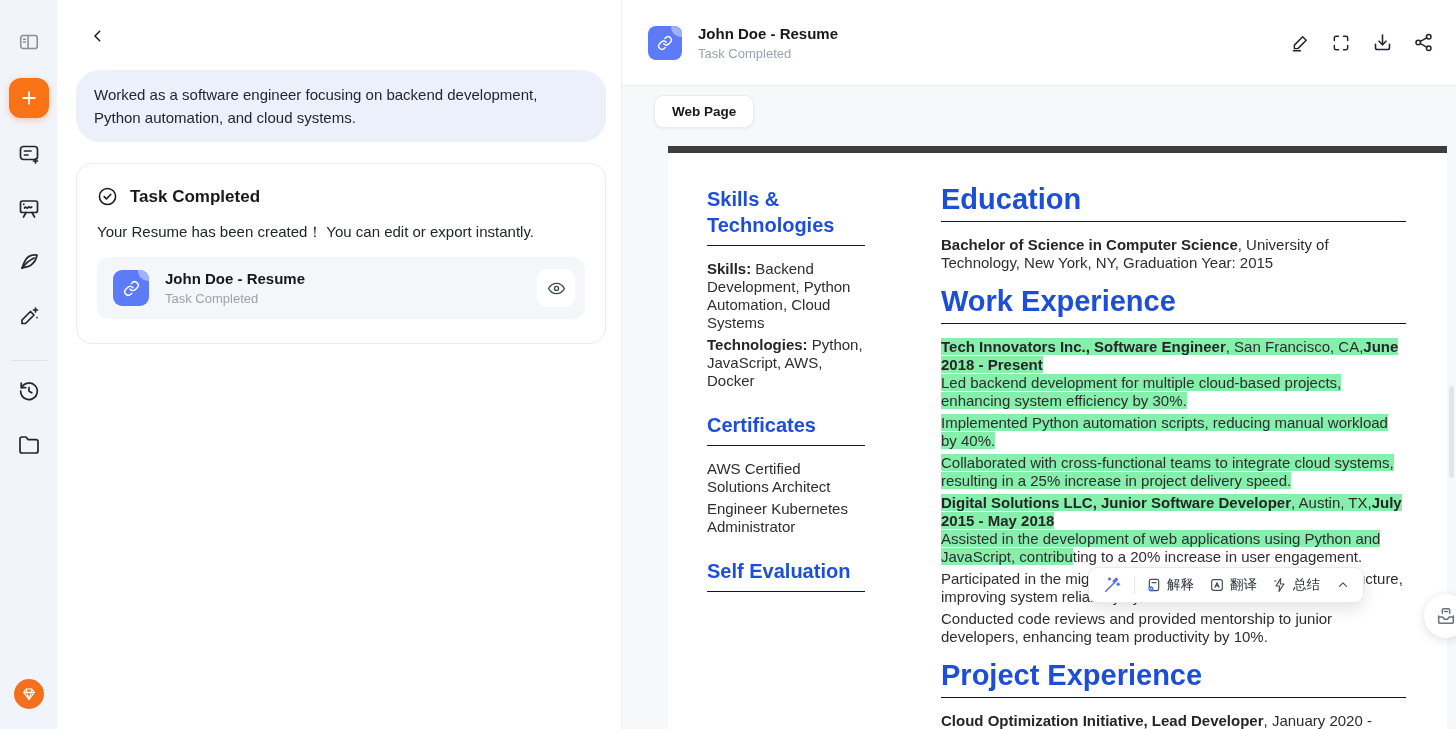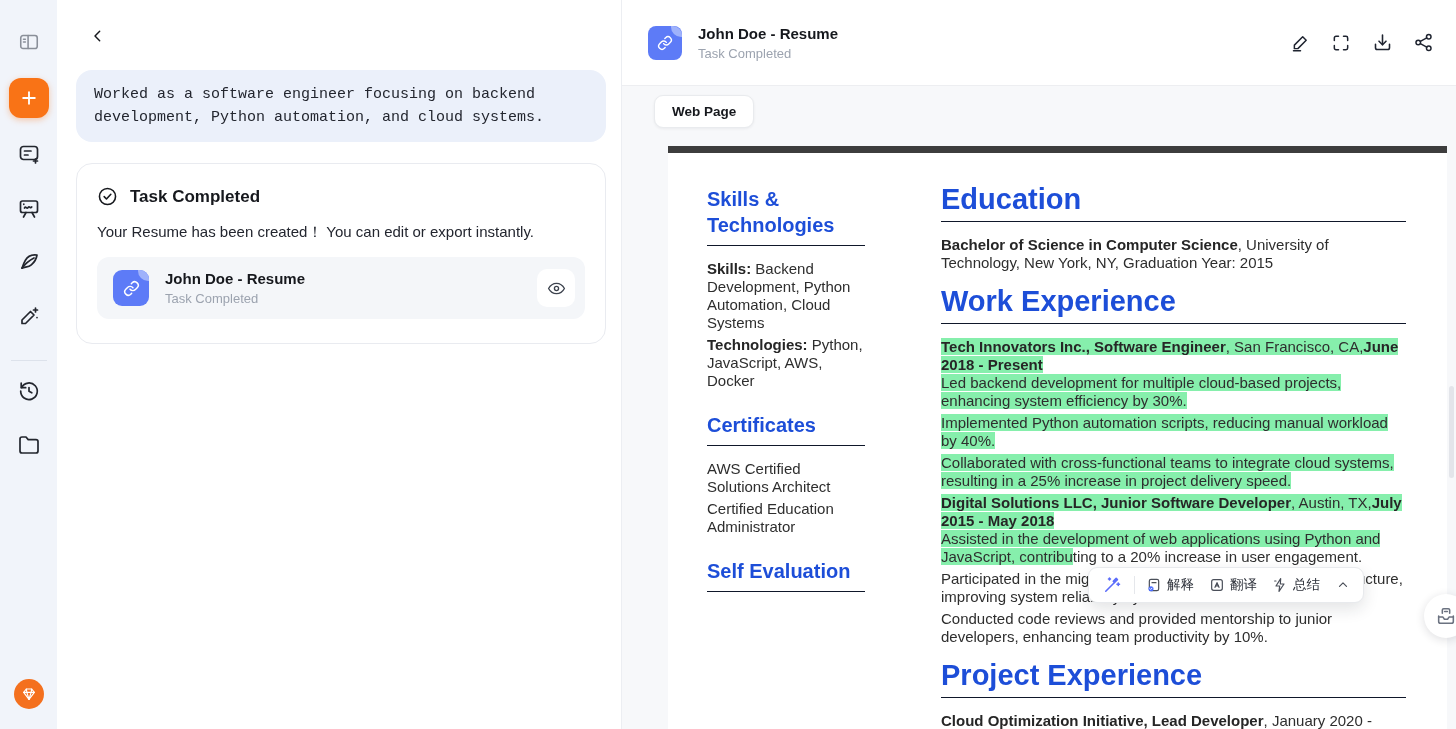--- a/index.html
+++ b/index.html
@@ -19,22 +19,22 @@
   .rail-spacer { flex:1; }
   .gem-btn { width:30px; height:30px; border-radius:50%; background:#F4701E;
              display:flex; align-items:center; justify-content:center; cursor:pointer; }
 
   
   .left-panel { position:absolute; left:57px; top:0; bottom:0; width:565px; background:#fff;
                 border-right:1px solid #ECEEF2; }
   .lp-header { display:flex; align-items:center; gap:15px; padding:27px 20px 0 32px; }
   .back-btn { width:18px; height:18px; display:flex; align-items:center; justify-content:center; cursor:pointer; }
   .lp-title { font-size:17px; font-weight:bold; letter-spacing:.2px; color:#16181D; }
-  .user-msg { margin:25px 15px 0 19px; background:#EBF0FA; border-radius:16px; padding:13px 18px;
-              font-size:15px; line-height:23px; color:#23262F;font-family:Liberation Mono, monospace; }
+  .user-msg { margin:25px 15px 0 19px; background:#EBF0FA; border-radius:24px; padding:13px 18px;
+              font-size:15px; line-height:23px; color:#23262F; }
   .task-card { margin:21px 15px 0 19px; border:1px solid #E9EBF0; border-radius:16px; padding:22px 20px 24px; background:#fff; }
   .tc-head { display:flex; align-items:center; gap:12px; }
   .tc-title { font-size:17px; font-weight:bold; color:#16181D; }
   .tc-body { margin-top:13px; font-size:15px; line-height:23px; color:#23262F; }
   .file-row { margin-top:14px; background:#F4F6F9; border-radius:12px; padding:12px 10px 12px 16px;
               display:flex; align-items:center; cursor:pointer; }
   .file-texts { margin-left:16px; }
   .file-name { font-size:15px; font-weight:bold; color:#16181D; }
   .file-status { font-size:13px; color:#9CA3AF; margin-top:4px; }
   .eye-btn { margin-left:auto; width:38px; height:38px; background:#fff; border-radius:10px;
@@ -264,21 +264,21 @@
     <div class="tab-pill">Web Page</div>
 
     <div class="page">
       <div class="page-topbar"></div>
       <div class="col col-left">
           <div class="r-heading">Skills &amp; Technologies</div>
           <p class="r-para"><span class="b">Skills:</span><span> Backend Development, Python Automation, Cloud Systems</span></p>
           <p class="r-para"><span class="b">Technologies:</span><span> Python, JavaScript, AWS, Docker</span></p>
           <div class="r-heading">Certificates</div>
           <p class="r-para"><span>AWS Certified Solutions Architect</span></p>
-          <p class="r-para"><span>Certified Education Administrator</span></p>
+          <p class="r-para"><span>Engineer Kubernetes Administrator</span></p>
           <div class="r-heading">Self Evaluation</div>
         </div>
       <div class="col col-right">
           <div class="r-heading">Education</div>
           <p class="r-para"><span class="b">Bachelor of Science in Computer Science</span><span>, University of Technology, New York, NY, Graduation Year: 2015</span></p>
           <div class="r-heading">Work Experience</div>
           <p class="r-para"><span class="b hl">Tech Innovators Inc., Software Engineer</span><span class="hl">, San Francisco, CA,</span><span class="b hl">June 2018 - Present</span><br><span class="hl">Led backend development for multiple cloud-based projects, enhancing system efficiency by 30%.</span></p>
           <p class="r-para"><span class="hl">Implemented Python automation scripts, reducing manual workload by 40%.</span></p>
           <p class="r-para"><span class="hl">Collaborated with cross-functional teams to integrate cloud systems, resulting in a 25% increase in project delivery speed.</span></p>
           <p class="r-para"><span class="b hl">Digital Solutions LLC, Junior Software Developer</span><span class="hl">, Austin, TX,</span><span class="b hl">July 2015 - May 2018</span><br><span class="hl">Assisted in the development of web applications using Python and JavaScript, contribu</span><span>ting to a 20% increase in user engagement.</span></p>

